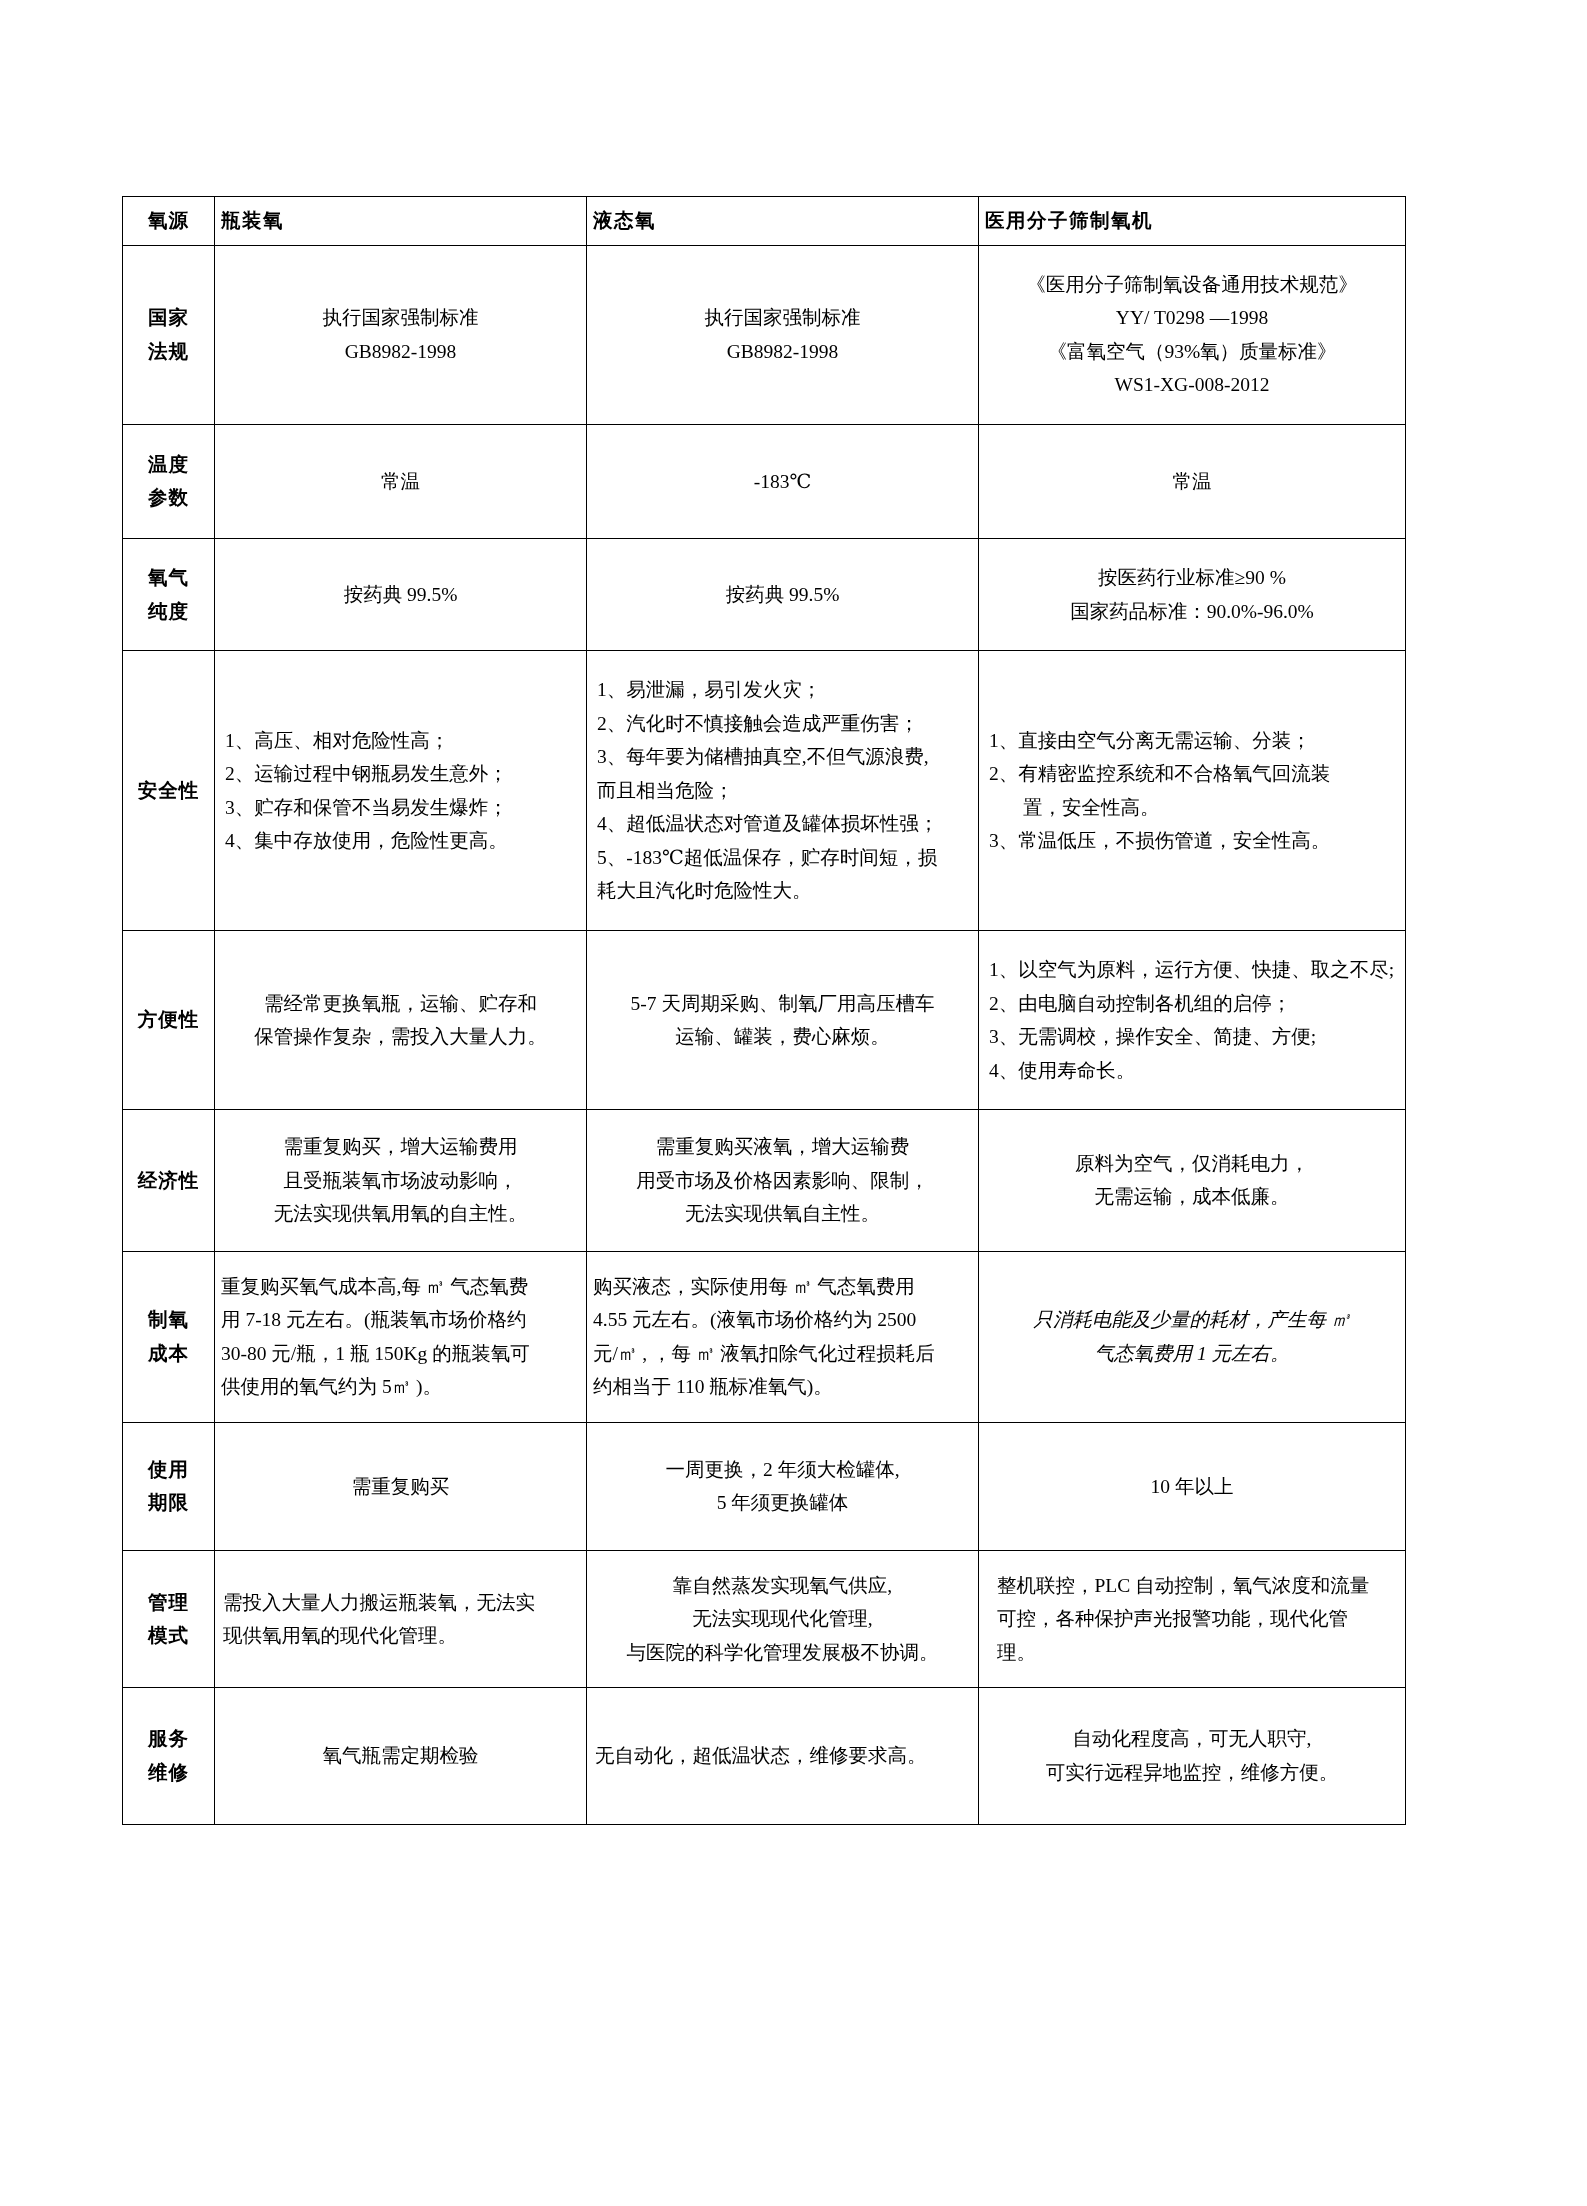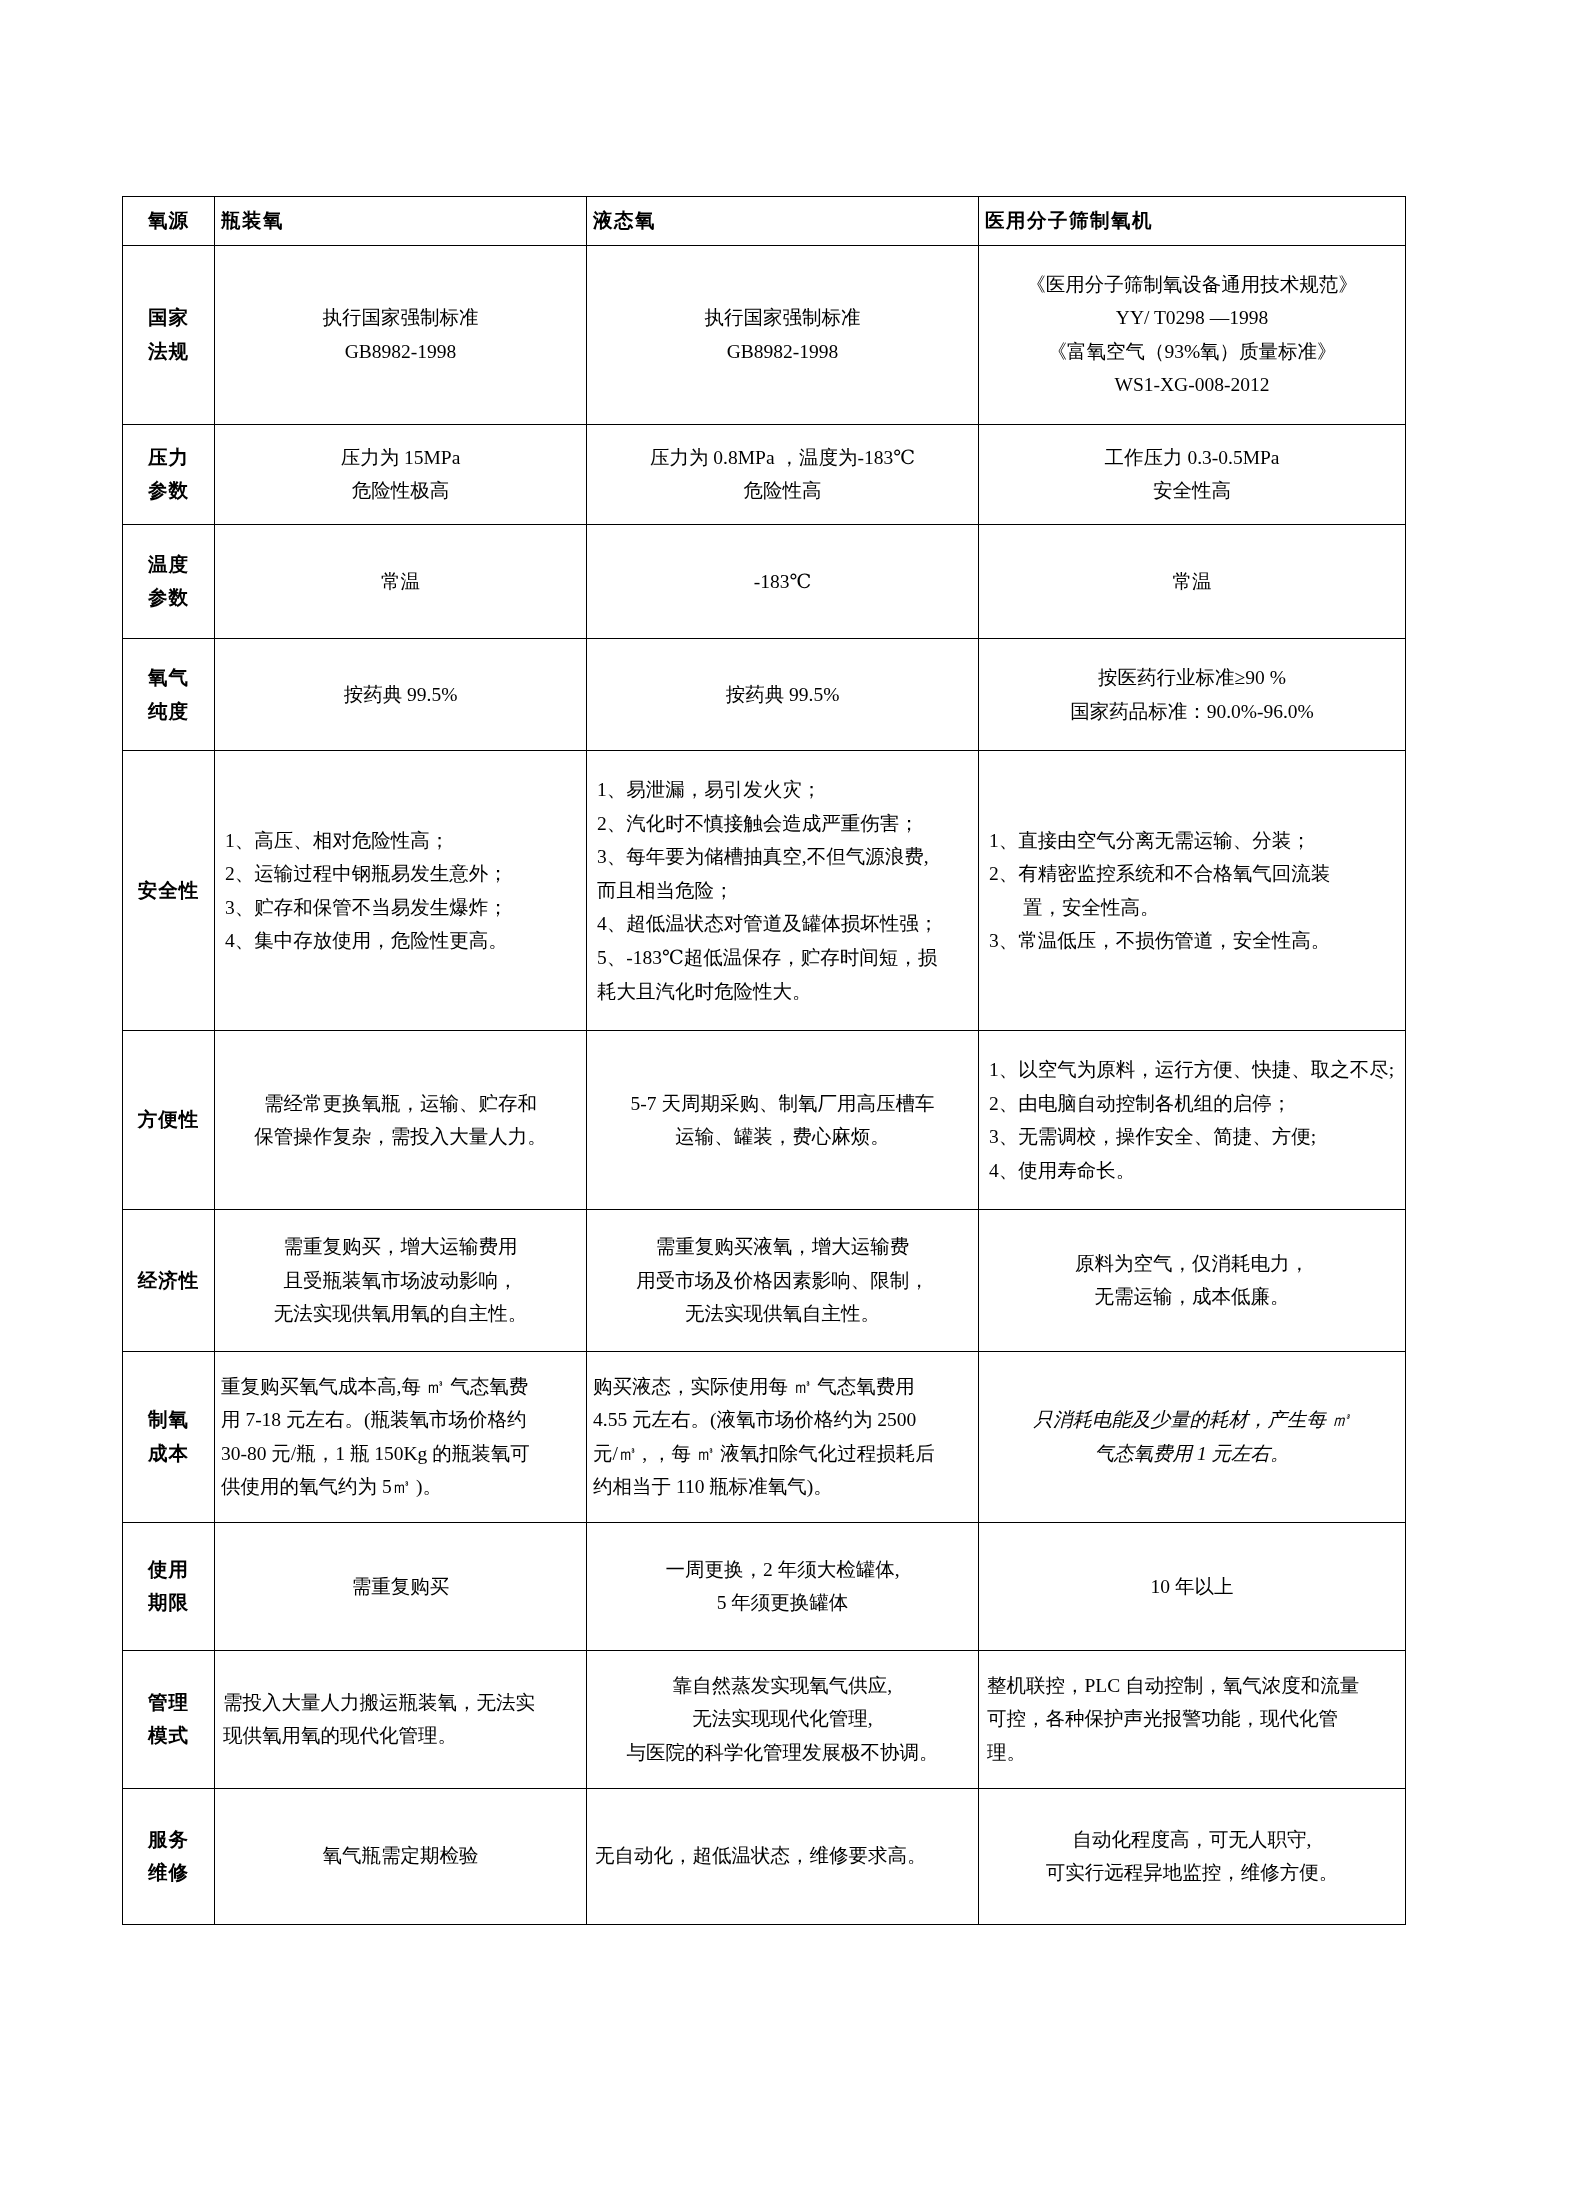--- a/index.html
+++ b/index.html
@@ -99,38 +99,20 @@
           </td>
           <td class="ctr" style="padding: 22px 6px;">
             <span class="ln">《医用分子筛制氧设备通用技术规范》</span>
             <span class="ln">YY/ T0298 —1998</span>
             <span class="ln">《富氧空气（93%氧）质量标准》</span>
             <span class="ln">WS1-XG-008-2012</span>
           </td>
         </tr>
         <tr>
           <td class="rowlabel">
-            <span class="lbl-line">压力</span>
-            <span class="lbl-line">参数</span>
-          </td>
-          <td class="ctr" style="padding: 16px 6px;">
-            <span class="ln">压力为 15MPa</span>
-            <span class="ln">危险性极高</span>
-          </td>
-          <td class="ctr" style="padding: 16px 6px;">
-            <span class="ln">压力为 0.8MPa ，温度为-183℃</span>
-            <span class="ln">危险性高</span>
-          </td>
-          <td class="ctr" style="padding: 16px 6px;">
-            <span class="ln">工作压力 0.3-0.5MPa</span>
-            <span class="ln">安全性高</span>
-          </td>
-        </tr>
-        <tr>
-          <td class="rowlabel">
             <span class="lbl-line">温度</span>
             <span class="lbl-line">参数</span>
           </td>
           <td class="ctr" style="padding: 28px 6px;">
             <span class="ln">常温</span>
           </td>
           <td class="ctr" style="padding: 40px 6px;">
             <span class="ln">-183℃</span>
           </td>
           <td class="ctr" style="padding: 28px 6px;">
@@ -262,21 +244,21 @@
           </td>
           <td class="ctr" style="text-align: left; padding: 18px 8px;">
             <span class="ln">需投入大量人力搬运瓶装氧，无法实</span>
             <span class="ln">现供氧用氧的现代化管理。</span>
           </td>
           <td class="ctr" style="padding: 18px 8px;">
             <span class="ln">靠自然蒸发实现氧气供应,</span>
             <span class="ln">无法实现现代化管理,</span>
             <span class="ln">与医院的科学化管理发展极不协调。</span>
           </td>
-          <td class="ctr" style="text-align: left; padding: 18px 8px;">
+          <td class="ctr" style="text-align: left; padding: 18px 18px;">
             <span class="ln">整机联控，PLC 自动控制，氧气浓度和流量</span>
             <span class="ln">可控，各种保护声光报警功能，现代化管</span>
             <span class="ln">理。</span>
           </td>
         </tr>
         <tr>
           <td class="rowlabel">
             <span class="lbl-line">服务</span>
             <span class="lbl-line">维修</span>
           </td>

